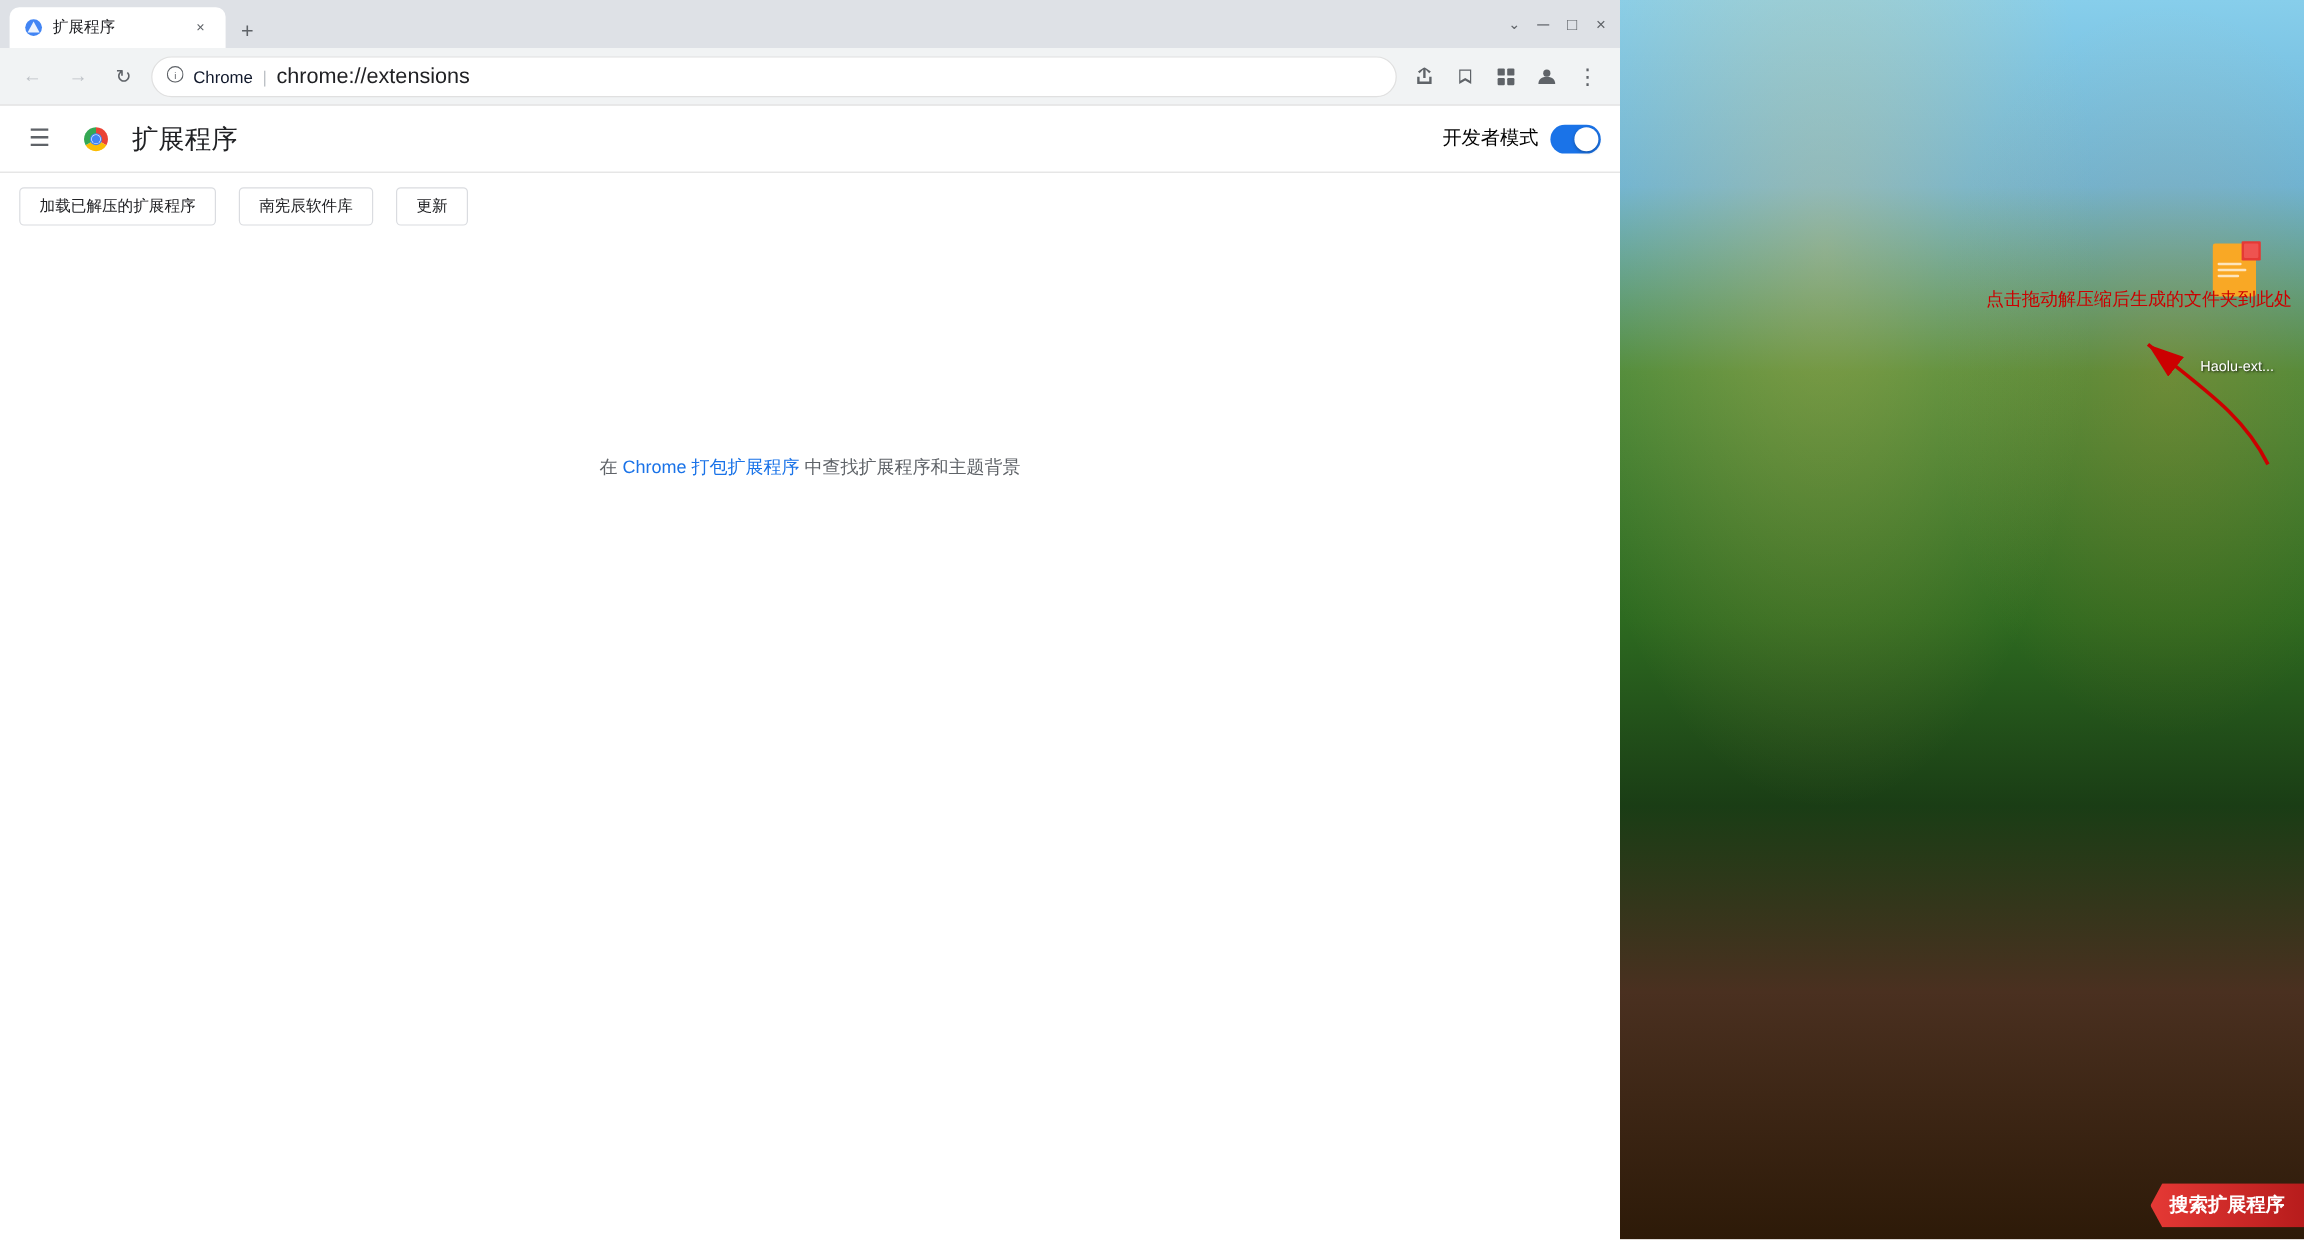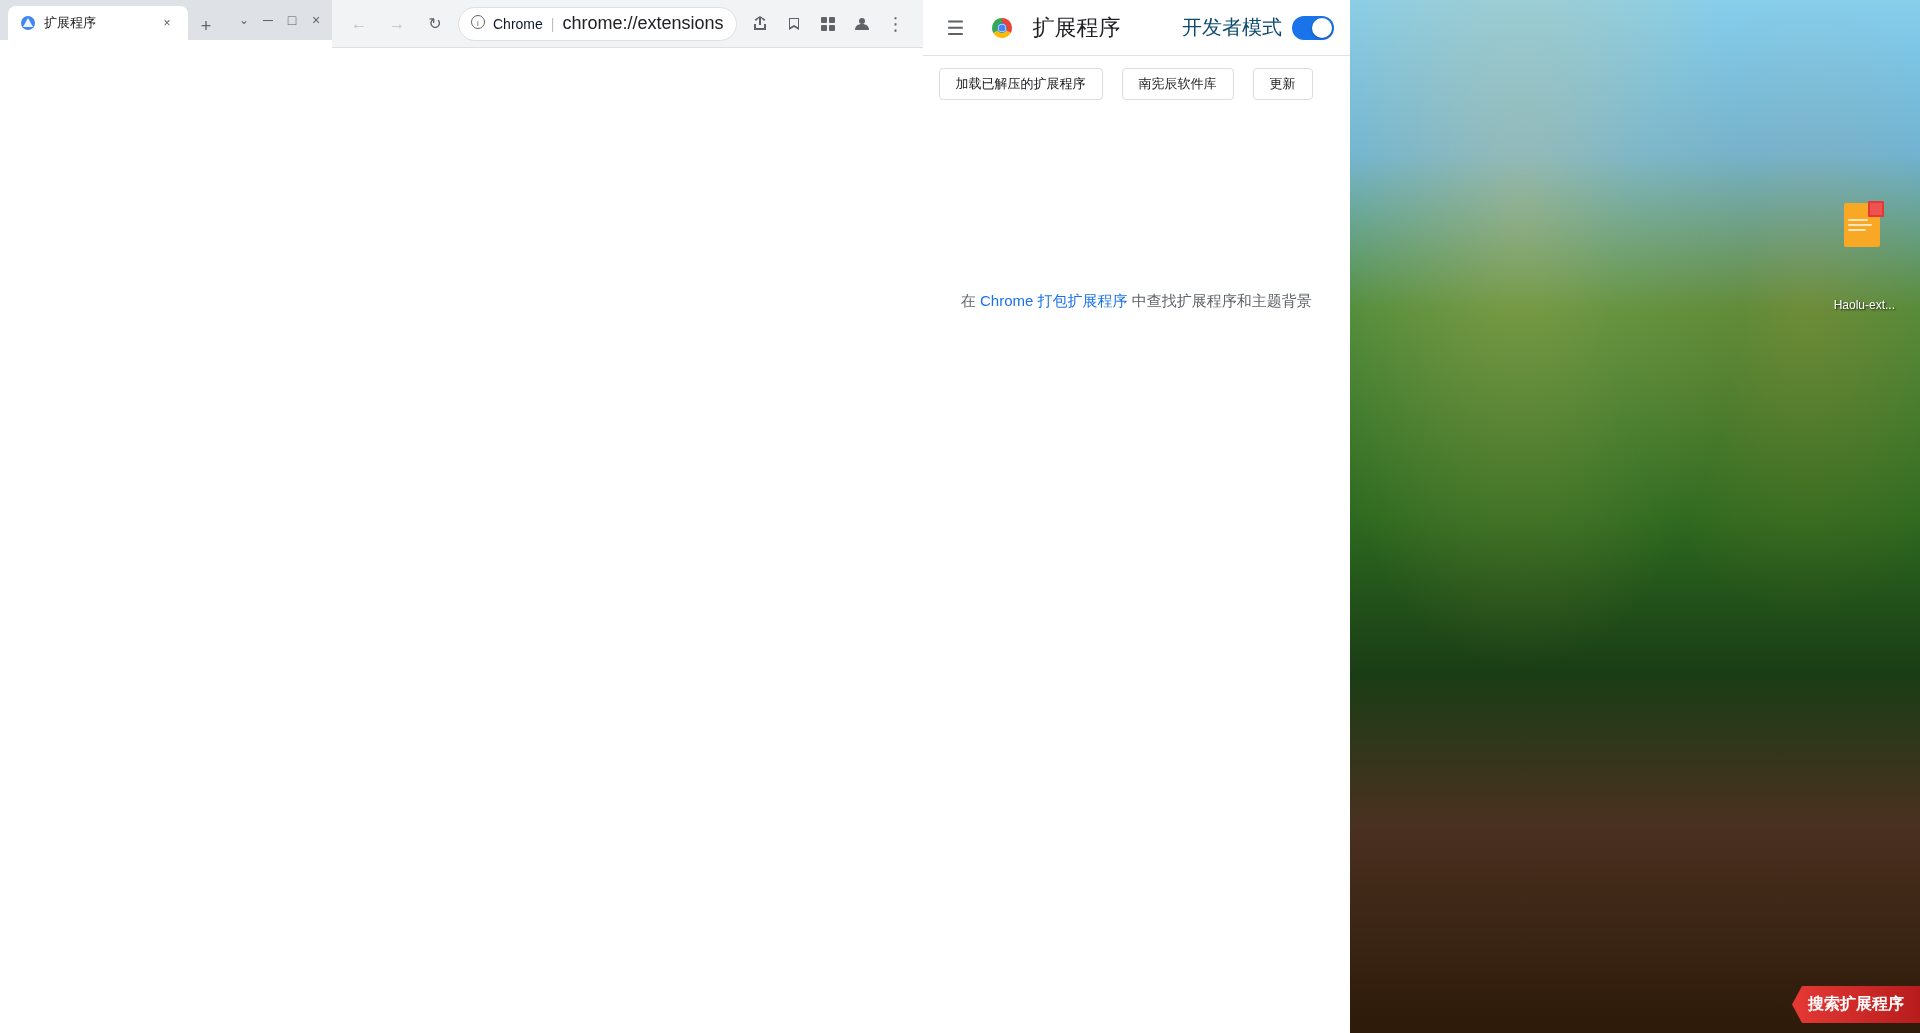--- a/index.html
+++ b/index.html
@@ -4,21 +4,21 @@
   <style>
     * { margin: 0; padding: 0; box-sizing: border-box; }
     body { width: 1920px; height: 1033px; font-family: 'Microsoft YaHei', Arial, sans-serif; overflow: hidden; display: flex; }
 
     
     .browser-window {
       width: 1350px;
       height: 1033px;
       background: #fff;
       display: flex;
-      flex-direction: row;
+      flex-direction: column;
       position: relative;
       border-radius: 26px;
     }
 
     
     .title-bar {
       height: 40px;
       background: #dee1e6;
       display: flex;
       align-items: center;
@@ -247,22 +247,22 @@
     }
 
     .dev-mode-area {
       display: flex;
       align-items: center;
       gap: 10px;
       margin-left: auto;
     }
 
     .dev-mode-label {
-      font-size: 20px;
-      color: #0c4a6e;
+      font-size: 16px;
+      color: #000000;
     }
 
     .toggle-switch {
       width: 42px;
       height: 24px;
       background: #1a73e8;
       border-radius: 12px;
       position: relative;
       cursor: pointer;
     }
@@ -543,17 +543,29 @@
       <rect x="28" y="6" width="16" height="16" rx="1" fill="#e53935"></rect>
       <rect x="30" y="8" width="12" height="12" rx="1" fill="#ef5350"></rect>
 
       <rect x="8" y="24" width="20" height="2" rx="1" fill="white" opacity="0.7"></rect>
       <rect x="8" y="29" width="24" height="2" rx="1" fill="white" opacity="0.7"></rect>
       <rect x="8" y="34" width="18" height="2" rx="1" fill="white" opacity="0.7"></rect>
     </svg>
     <span class="file-icon-label">Haolu-ext...</span>
   </div>
 
+  <div class="annotation-arrow">
+    <div class="annotation-text">点击拖动解压缩后生成的文件夹到此处</div>
+
+    <svg class="arrow-svg" width="200" height="130" viewBox="0 0 200 130">
+      <defs>
+        <marker id="arrowhead" markerWidth="10" markerHeight="7" refX="10" refY="3.5" orient="auto">
+          <polygon points="0 0, 10 3.5, 0 7" fill="#cc0000"></polygon>
+        </marker>
+      </defs>
+      <path d="M 180 120 C 160 80, 130 60, 80 20" stroke="#cc0000" stroke-width="3" fill="none" marker-end="url(#arrowhead)"></path>
+    </svg>
+  </div>
 
   <div class="watermark-badge">
     <span>搜索扩展程序</span>
   </div>
 </div>
 
 </body></html>

